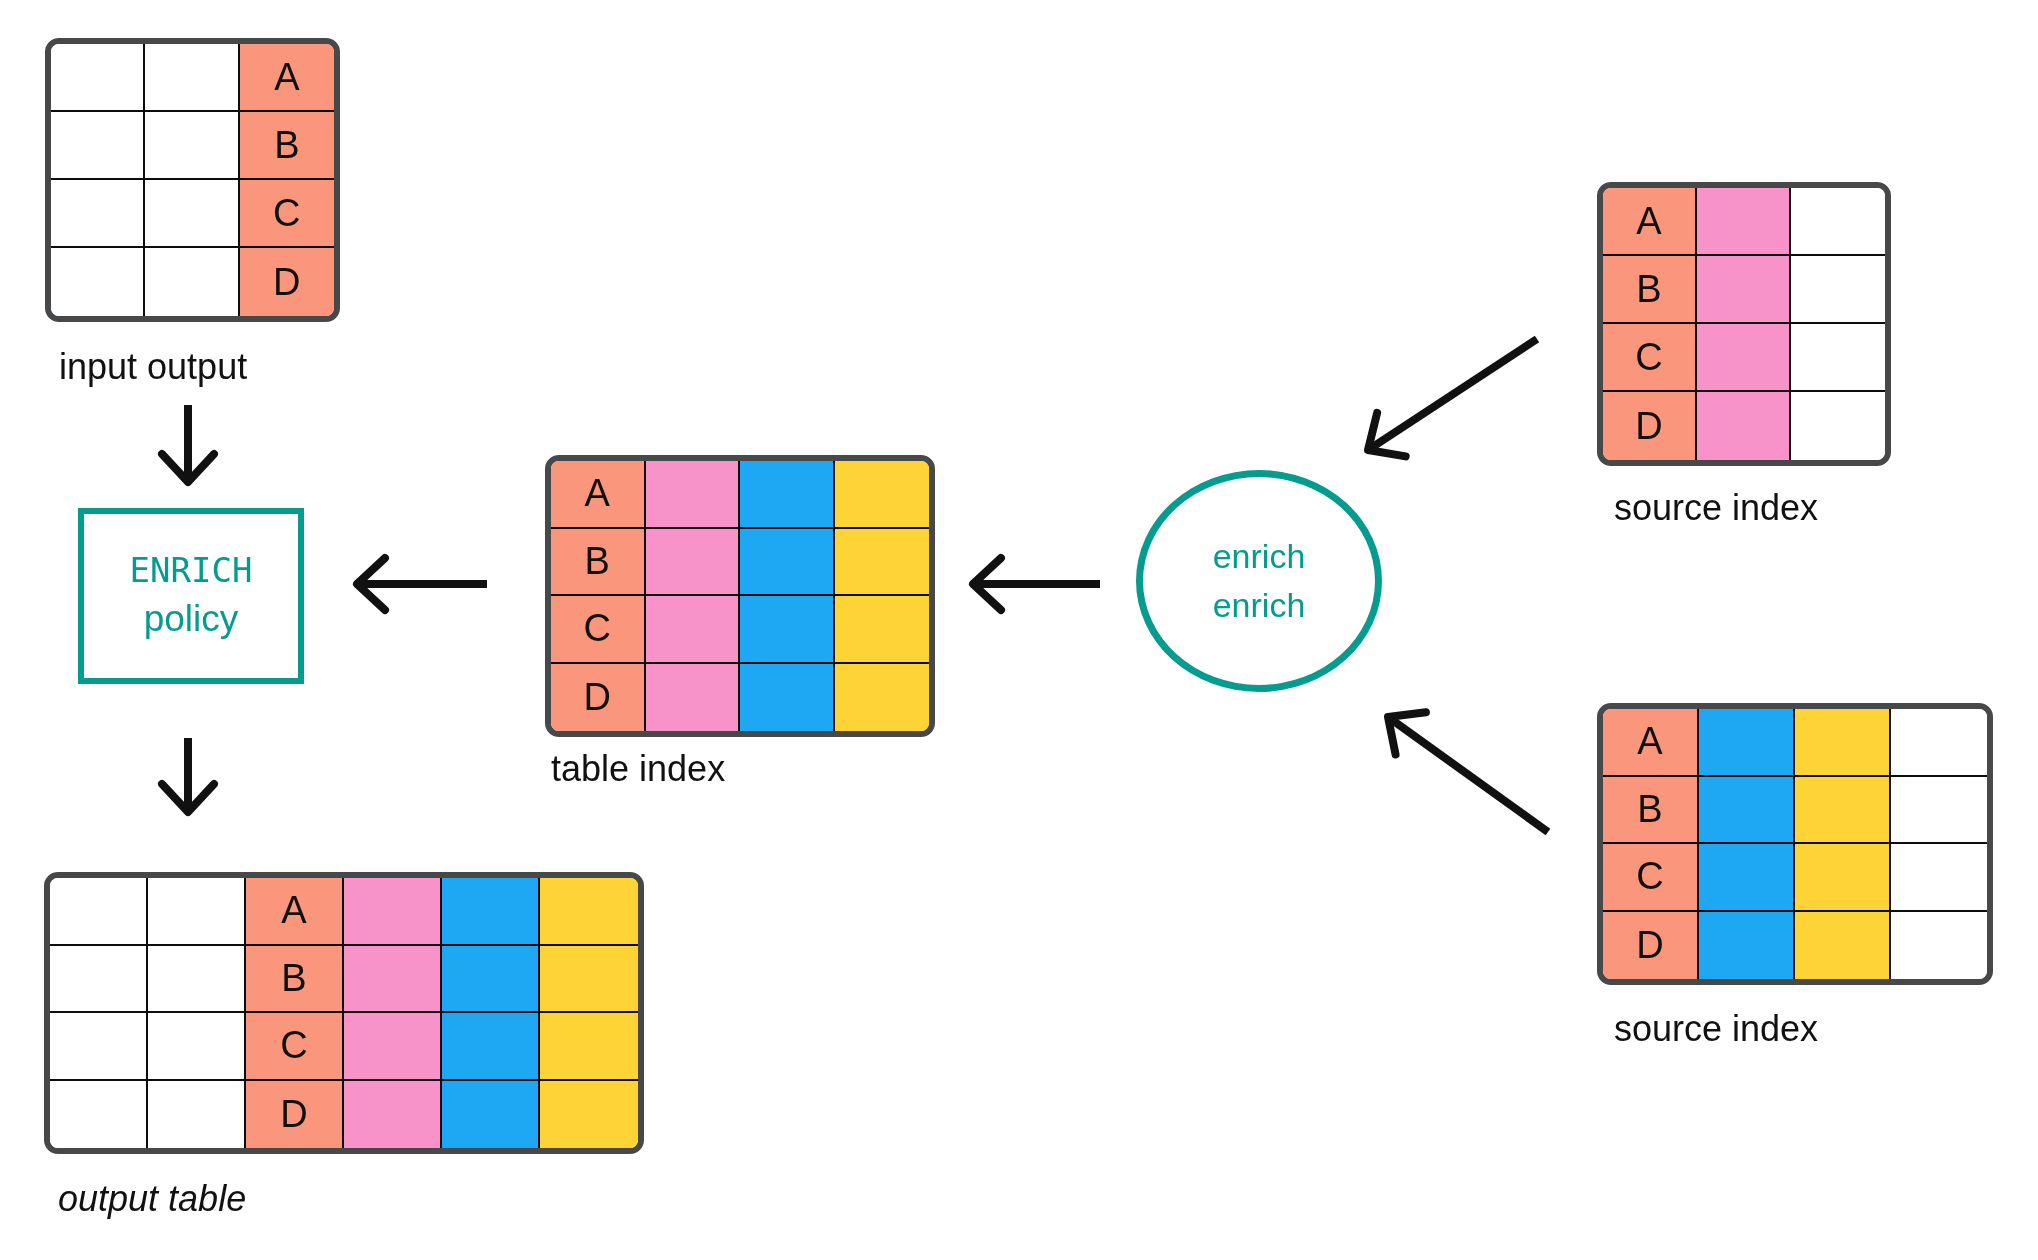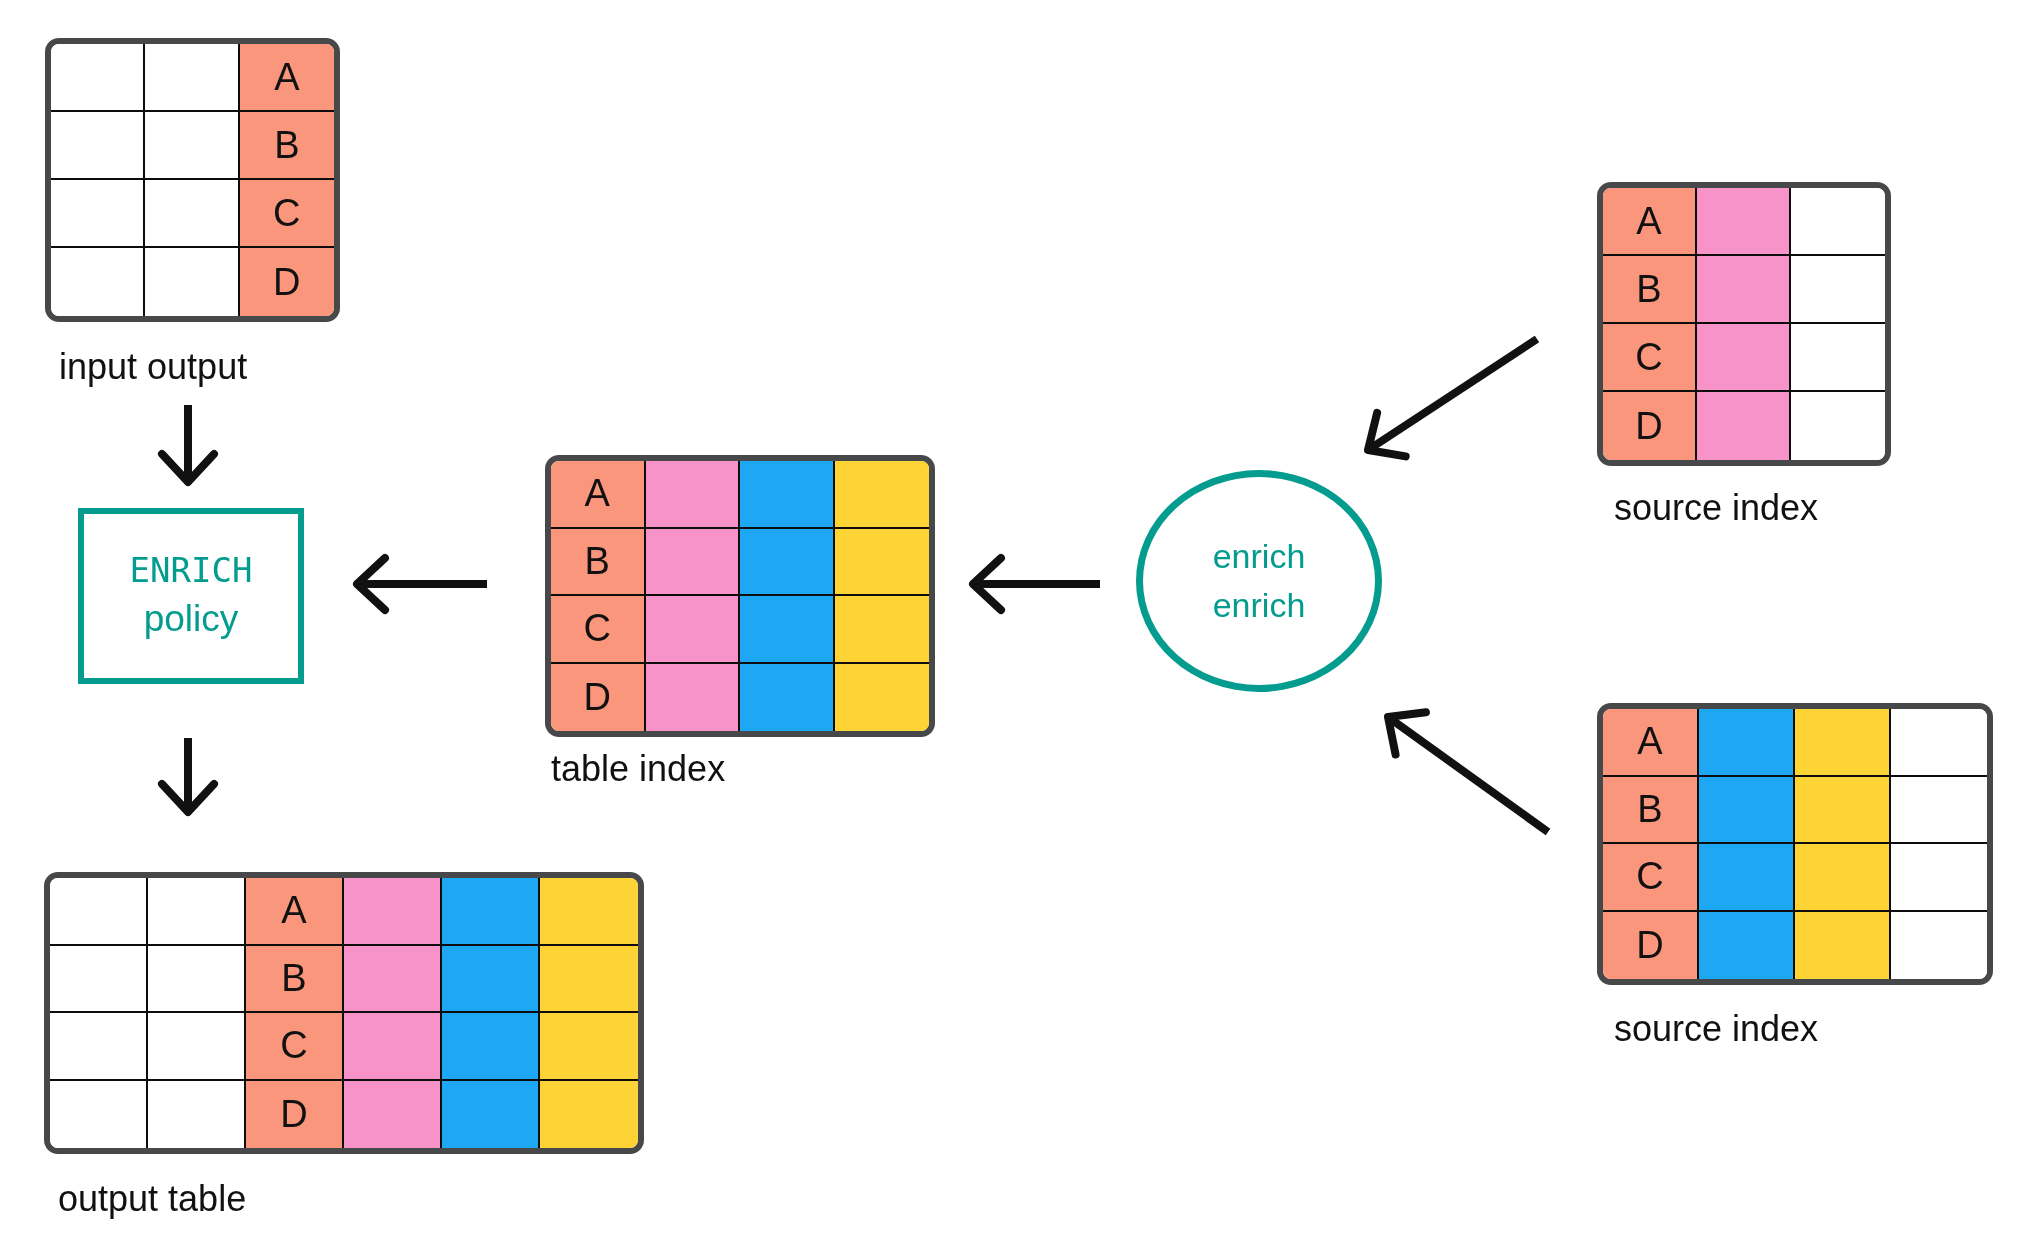--- a/index.html
+++ b/index.html
@@ -151,21 +151,21 @@
       <div class="cell" style="background: rgb(248, 147, 201);"></div>
       <div class="cell" style="background: rgb(30, 167, 243);"></div>
       <div class="cell last-col" style="background: rgb(253, 211, 53);"></div>
       <div class="cell last-row" style="background: rgb(255, 255, 255);"></div>
       <div class="cell last-row" style="background: rgb(255, 255, 255);"></div>
       <div class="cell last-row" style="background: rgb(249, 150, 124);">D</div>
       <div class="cell last-row" style="background: rgb(248, 147, 201);"></div>
       <div class="cell last-row" style="background: rgb(30, 167, 243);"></div>
       <div class="cell last-col last-row" style="background: rgb(253, 211, 53);"></div>
     </div>
-  <div class="tbl-label" style="left:58px; top:1178px;">output table</div>
+  <div class="tbl-label" style="left:58px; top:1178px;font-style:italic;">output table</div>
 
   <div class="tbl" style="left: 545px; top: 455px; width: 390px; height: 282px; grid-template-columns: repeat(4, 1fr);">
       <div class="cell" style="background: rgb(249, 150, 124);">A</div>
       <div class="cell" style="background: rgb(248, 147, 201);"></div>
       <div class="cell" style="background: rgb(30, 167, 243);"></div>
       <div class="cell last-col" style="background: rgb(253, 211, 53);"></div>
       <div class="cell" style="background: rgb(249, 150, 124);">B</div>
       <div class="cell" style="background: rgb(248, 147, 201);"></div>
       <div class="cell" style="background: rgb(30, 167, 243);"></div>
       <div class="cell last-col" style="background: rgb(253, 211, 53);"></div>

